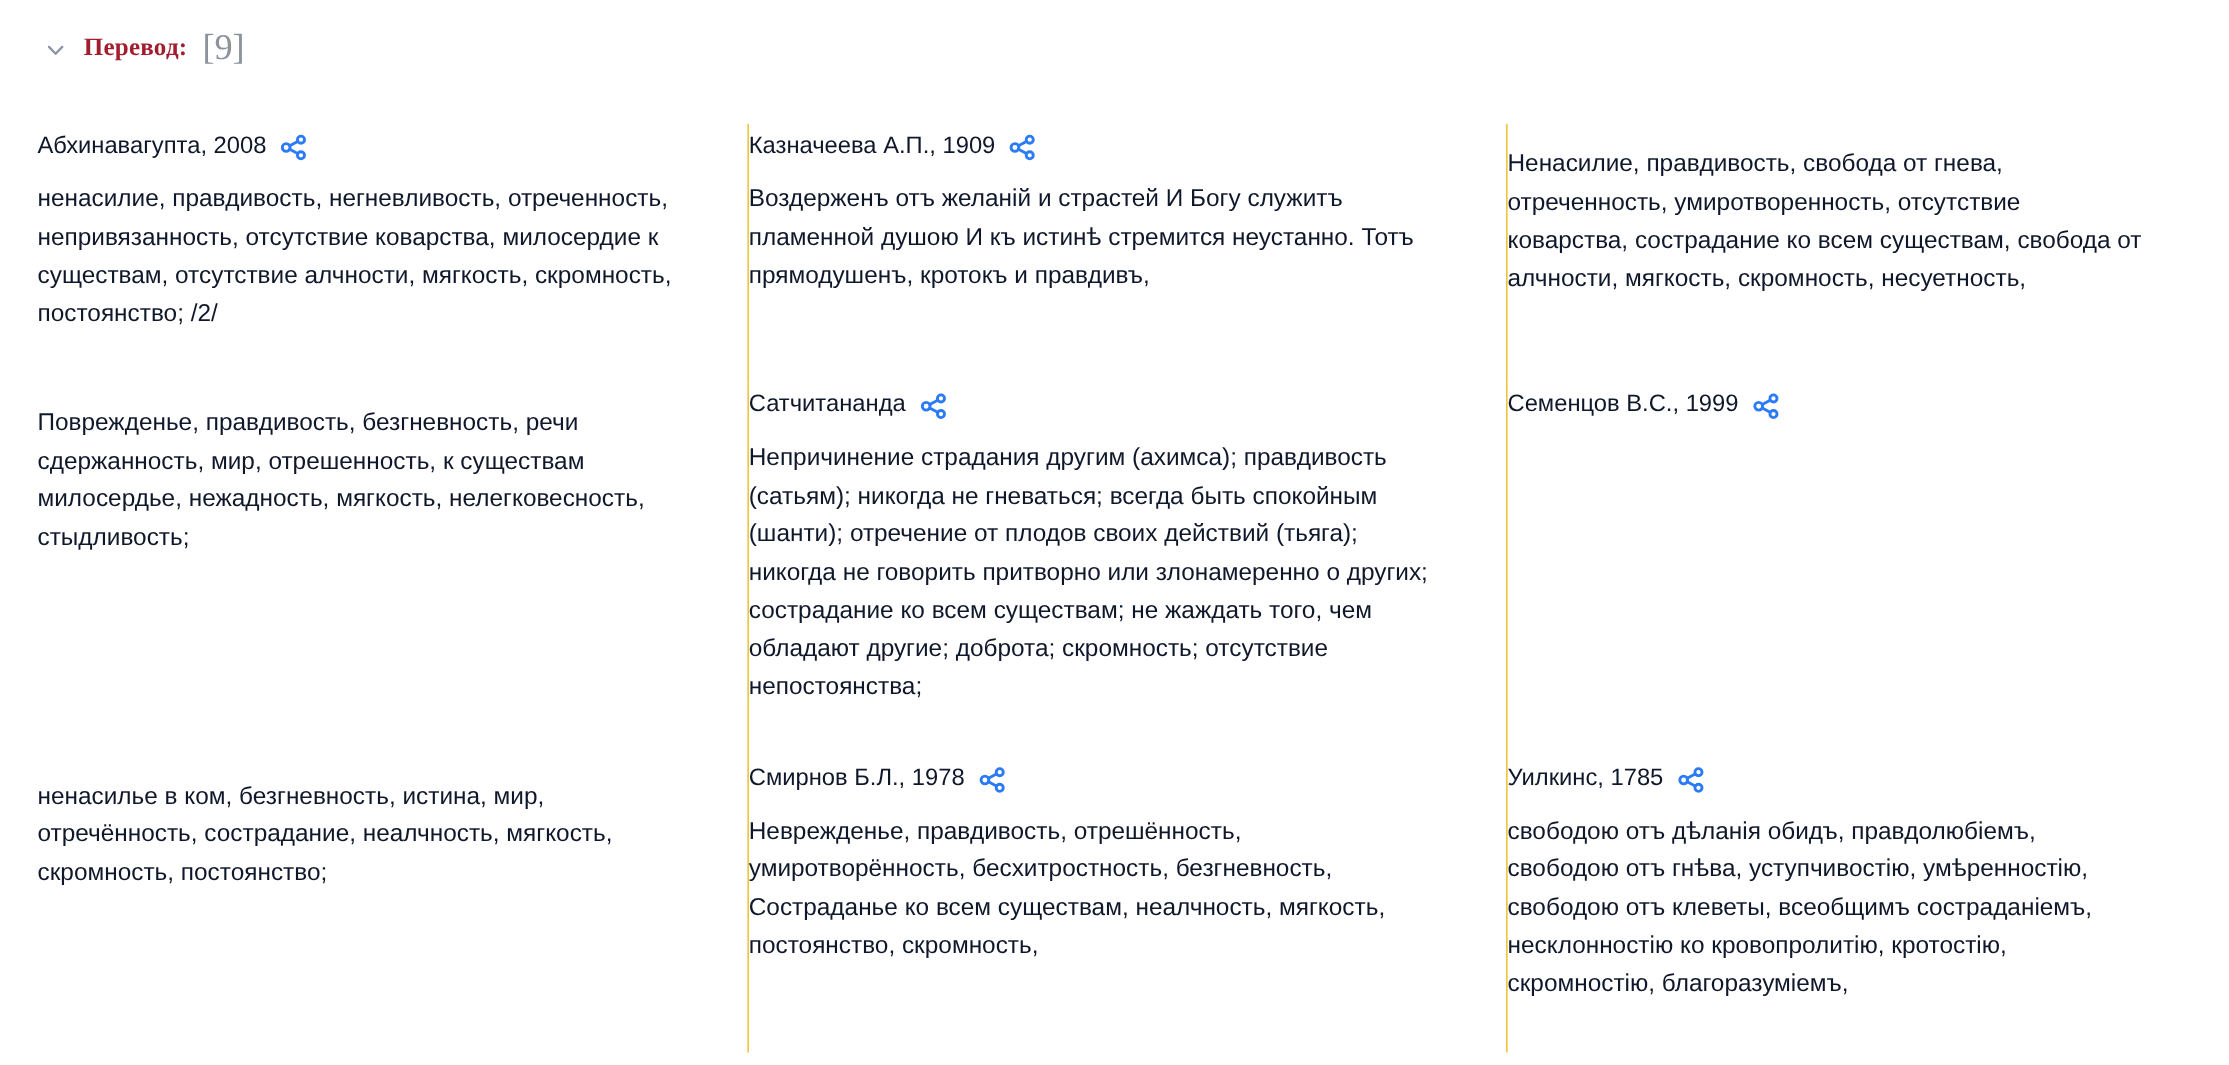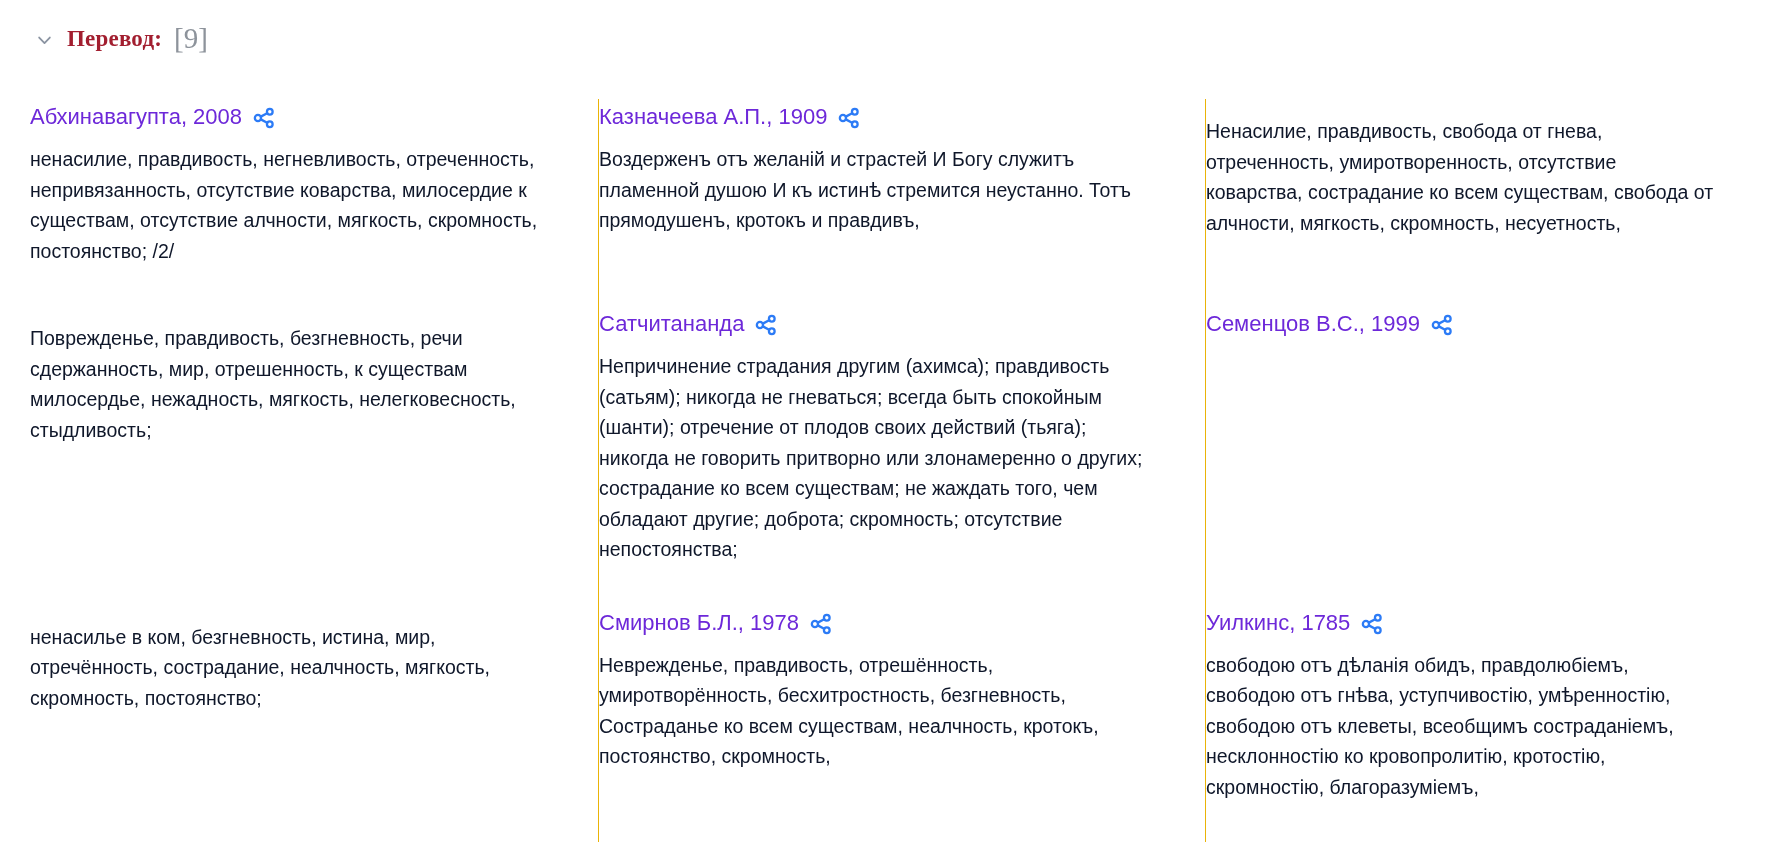--- a/index.html
+++ b/index.html
@@ -26,21 +26,21 @@
   }
   .chev {
     width: 17px;
     height: 17px;
     flex: 0 0 auto;
     margin-top: 4px;
   }
   .section-title {
     font-family: "Liberation Serif", "DejaVu Serif", serif;
     font-weight: 700;
-    font-size: 23px;
+    font-size: 20px;
     color: #a21e2f;
     letter-spacing: 0.2px;
   }
   .section-count {
     font-family: "Liberation Serif", "DejaVu Serif", serif;
     font-weight: 400;
     font-size: 29px;
     color: #8d939b;
     margin-left: -2px;
   }
@@ -55,23 +55,23 @@
   }
   .card.bordered {
     border-left: 1px solid #eab308;
   }
   .card-head {
     display: flex;
     align-items: center;
     gap: 11px;
   }
   .author {
-    font-size: 22px;
+    font-size: 19px;
     line-height: 28px;
-    color: #6d28d9;
+    color: #0f172a;
   }
   .share-btn {
     display: inline-flex;
     align-items: center;
     justify-content: center;
     background: none;
     border: none;
     padding: 0;
     cursor: pointer;
     margin-top: 2px;
@@ -188,21 +188,21 @@
           <g fill="none" stroke="#2c7bf6" stroke-width="2.5" stroke-linecap="round">
             <circle cx="18.3" cy="5.2" r="3.1"></circle>
             <circle cx="18.3" cy="18.8" r="3.1"></circle>
             <circle cx="5.4" cy="12" r="3.4"></circle>
             <line x1="8.5" y1="10.5" x2="15.4" y2="6.7"></line>
             <line x1="8.5" y1="13.5" x2="15.4" y2="17.3"></line>
           </g>
         </svg>
       </button>
     </div>
-    <div class="card-text">Неврежденье, правдивость, отрешённость, умиротворённость, бесхитростность, безгневность, Состраданье ко всем существам, неалчность, кротокъ, постоянство, скромность,</div>
+    <div class="card-text">Неврежденье, правдивость, отрешённость, умиротворённость, бесхитростность, безгневность, Состраданье ко всем существам, неалчность, мягкость, постоянство, скромность,</div>
   </div>
 
   <div class="card bordered">
     <div class="card-head">
       <span class="author">Уилкинс, 1785</span>
       <button class="share-btn" type="button">
         <svg width="22" height="22" viewBox="0 0 24 24" aria-hidden="true">
           <g fill="none" stroke="#2c7bf6" stroke-width="2.5" stroke-linecap="round">
             <circle cx="18.3" cy="5.2" r="3.1"></circle>
             <circle cx="18.3" cy="18.8" r="3.1"></circle>

